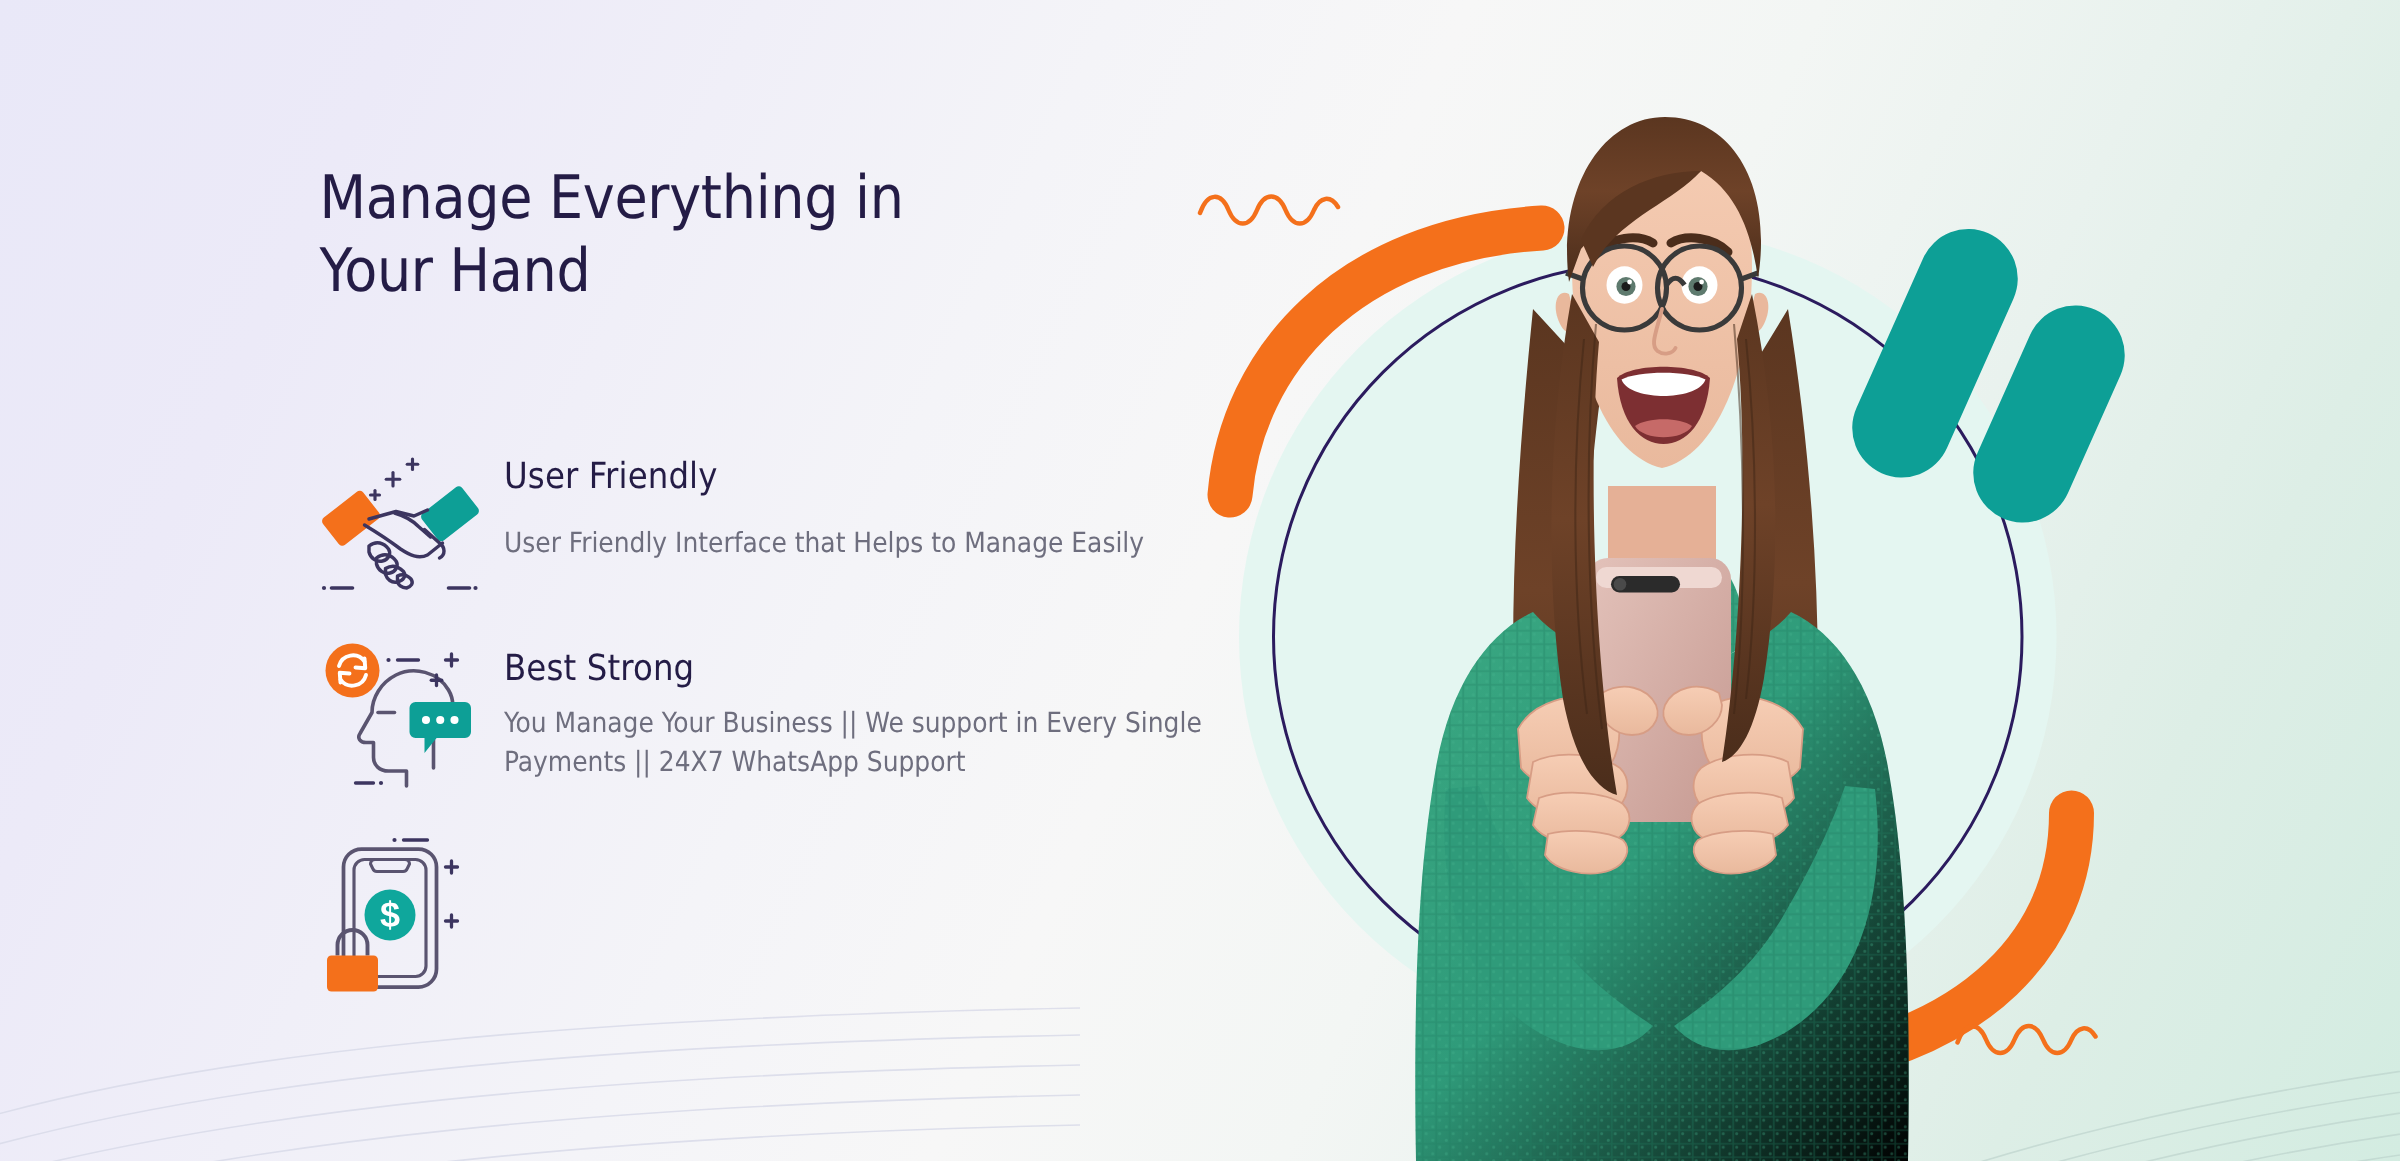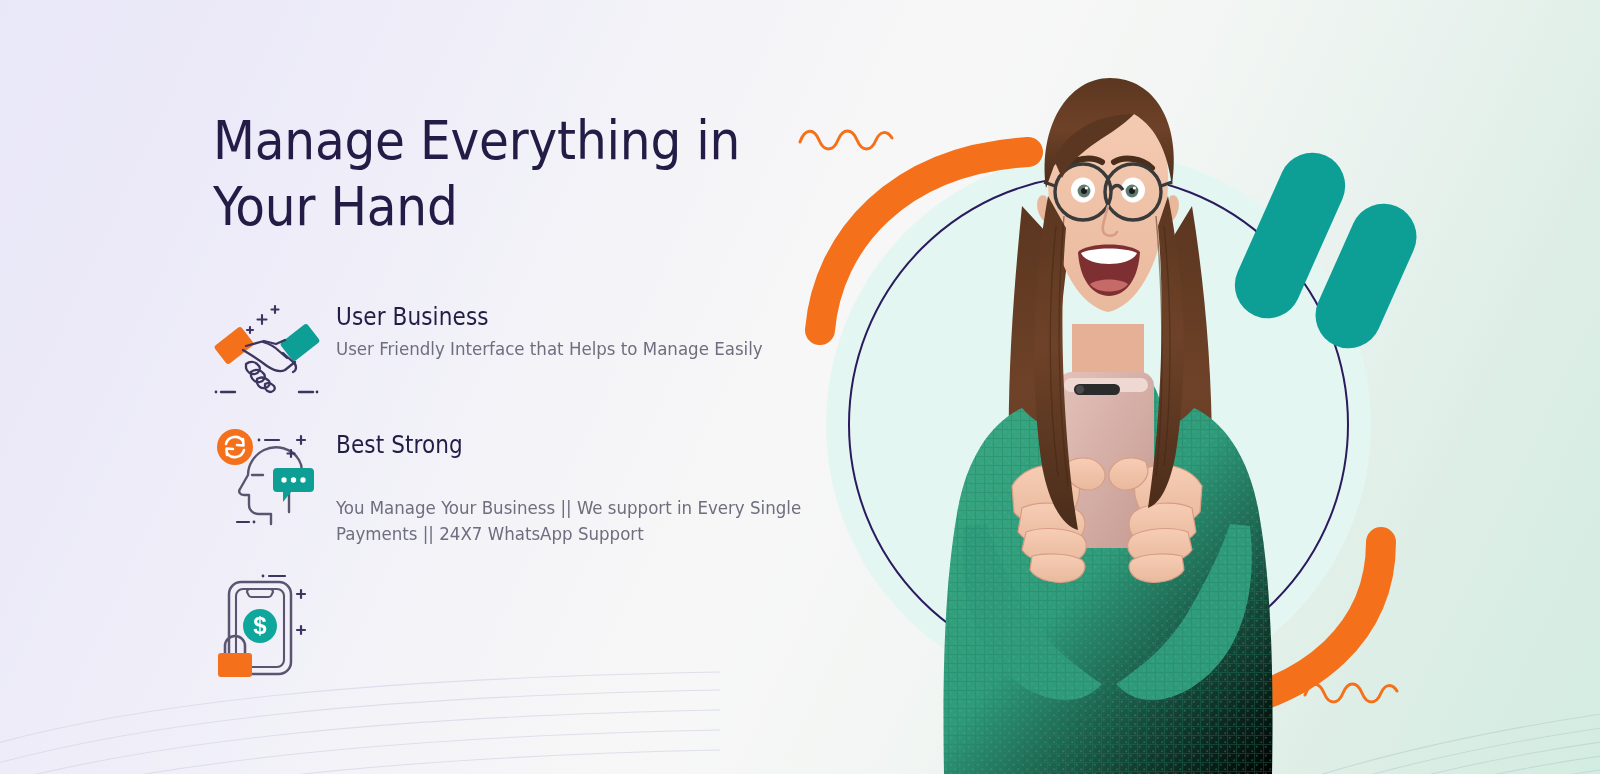--- a/index.html
+++ b/index.html
@@ -30,47 +30,47 @@
               opacity: .85; pointer-events: none; }
   .lines-br { position: absolute; right: -30px; bottom: -40px; width: 420px; height: 160px;
               opacity: .8; pointer-events: none; }
 
   
   .left { position: absolute; left: 213px; top: 0; width: 620px; height: 774px; }
 
   .headline {
     position: absolute; top: 108px; left: 0; width: 600px;
     font-family: "DejaVu Sans Condensed", "Liberation Sans Narrow", "Liberation Sans", sans-serif;
-    font-size: 54px; line-height: 1.23;
+    font-size: 40px; line-height: 1.23;
     font-weight: 400;
     letter-spacing: -0.2px;
     color: #241c46;
     white-space: pre-line;
   }
 
   .features { position: absolute; top: 298px; left: 0; width: 620px; }
 
   .feature { position: relative; display: flex; align-items: flex-start; }
   .feature + .feature { margin-top: 24px; }
 
   .f-icon { width: 108px; min-width: 108px; height: 104px; position: relative; }
   .f-body { padding-top: 6px; padding-left: 15px; }
 
   .f-title {
     font-family: "DejaVu Sans Condensed", "Liberation Sans Narrow", "Liberation Sans", sans-serif;
     font-size: 24px; font-weight: 400; color: #241c46; letter-spacing: .1px;
     line-height: 1.1;
   }
   .f-desc {
-    margin-top: 37px;
+    margin-top: 12px;
     font-family: "DejaVu Sans Condensed", "Liberation Sans Narrow", "Liberation Sans", sans-serif;
     font-size: 18.5px; font-weight: 400; color: #6e6e7e; line-height: 1.38;
     max-width: 470px;
   }
-  .feature.f1 .f-desc { margin-top: 6px; }
+  .feature.f1 .f-desc { margin-top: 20px; }
 
   
   .art { position: absolute; left: 760px; top: 0; width: 840px; height: 774px; }
 
   .mint-circle {
     position: absolute; left: 66px; top: 152px; width: 545px; height: 545px;
     border-radius: 50%; background: #e4f6f1;
   }
   .navy-ring {
     position: absolute; left: 88px; top: 174px; width: 501px; height: 501px;
@@ -153,21 +153,21 @@
 
             <g stroke="#3c3560" stroke-width="2.4" stroke-linecap="round">
               <line x1="8" y1="94" x2="22" y2="94"></line>
               <circle cx="3" cy="94" r="1.4" fill="#3c3560" stroke="none"></circle>
               <line x1="86" y1="94" x2="100" y2="94"></line>
               <circle cx="104" cy="94" r="1.4" fill="#3c3560" stroke="none"></circle>
             </g>
           </svg>
         </div>
         <div class="f-body">
-          <div class="f-title">User Business</div>
+          <div class="f-title">User Friendly</div>
           <div class="f-desc">User Friendly Interface that Helps to Manage Easily</div>
         </div>
       </div>
 
       <div class="feature f2">
         <div class="f-icon">
           <svg viewBox="0 0 108 104" width="108" height="104">
 
             <circle cx="22" cy="21" r="18" fill="#f4701b"></circle>
             <g fill="none" stroke="#ffffff" stroke-width="2.6" stroke-linecap="round">

